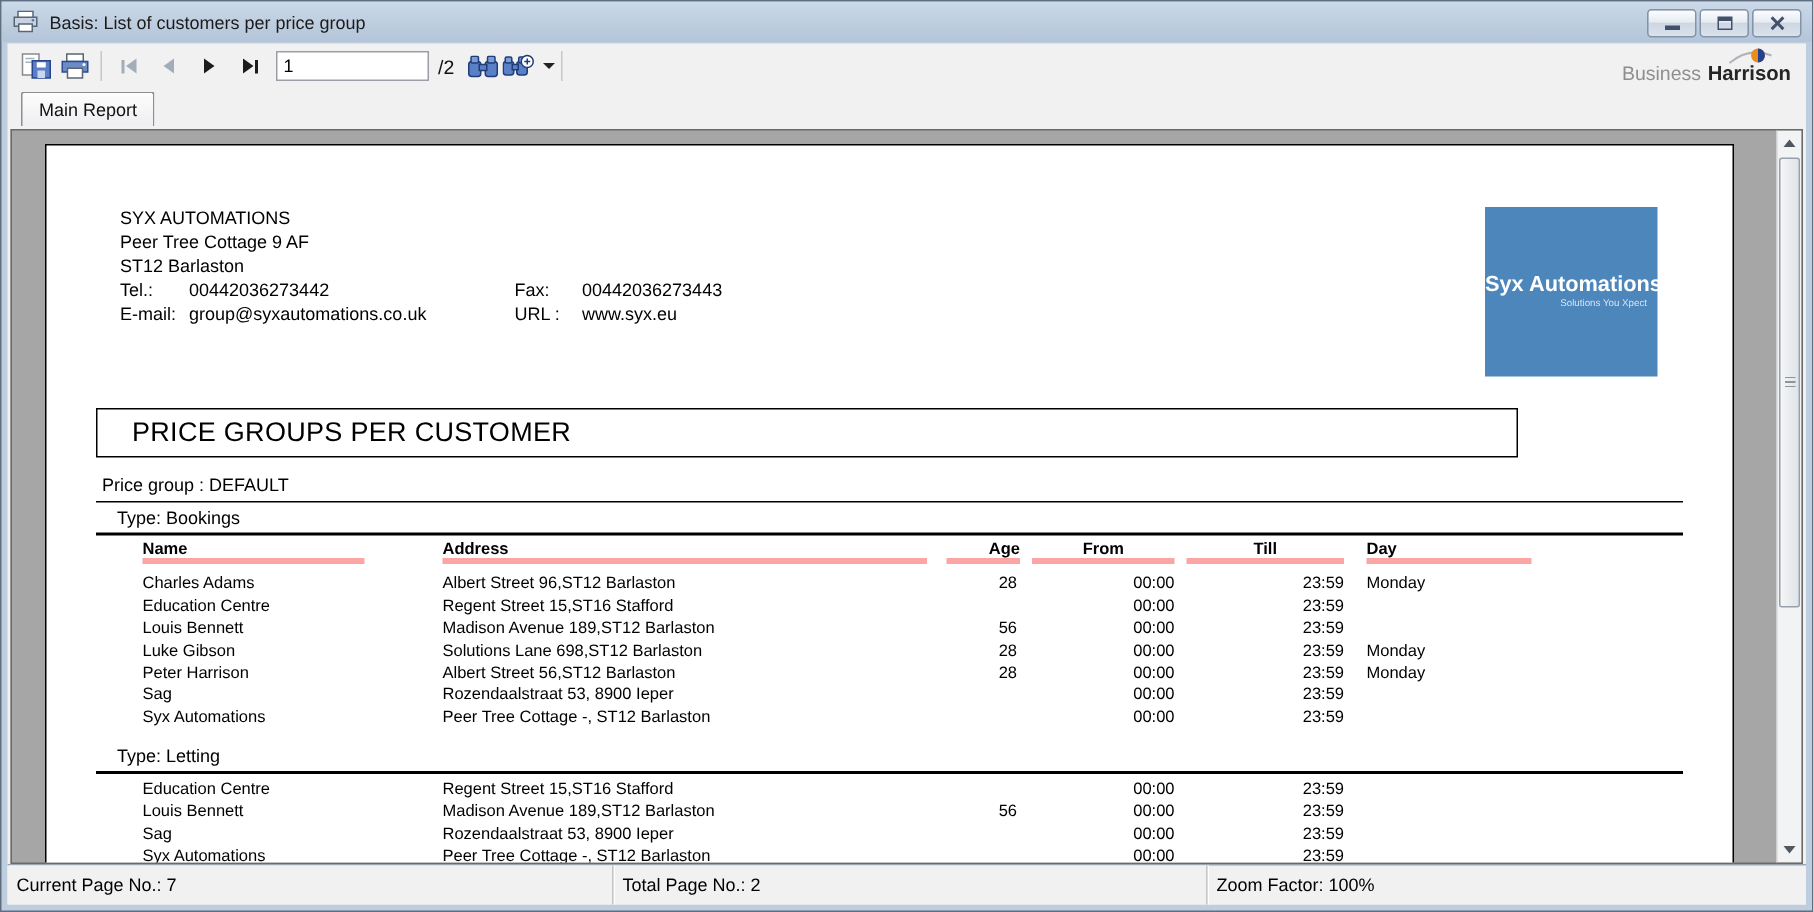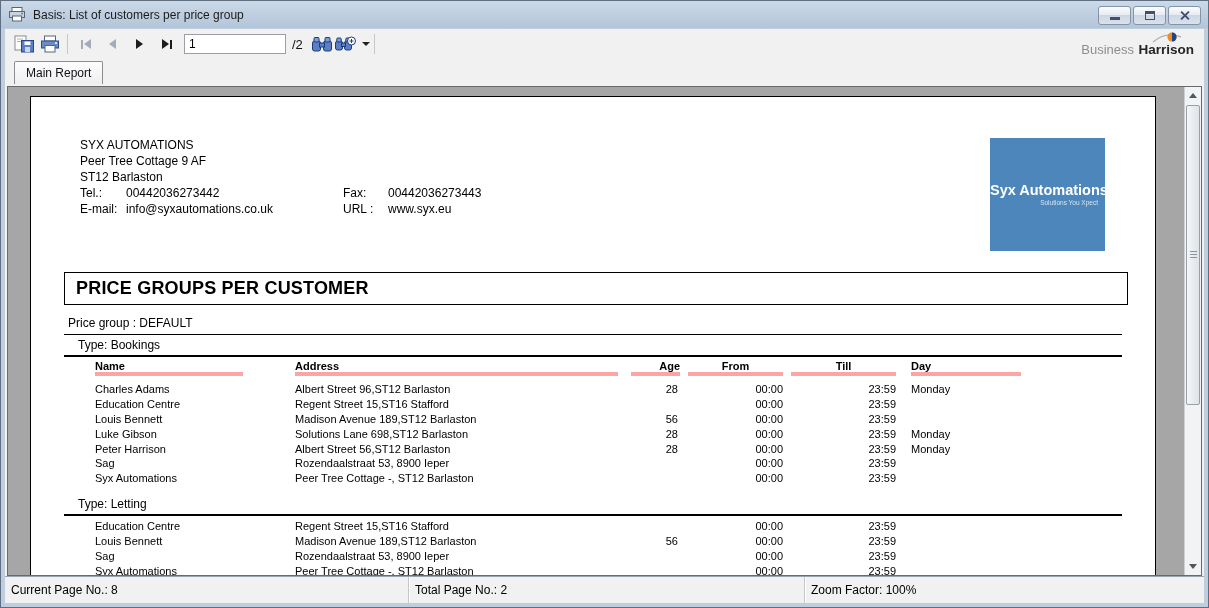--- a/index.html
+++ b/index.html
@@ -83,22 +83,22 @@
   .crow .lab  { position:absolute; left:0; }
   .crow .val  { position:absolute; left:46px; }
   .crow .lab2 { position:absolute; left:263px; }
   .crow .val2 { position:absolute; left:308px; }
 
   .logo { position:absolute; left:959px; top:41px; width:115px; height:113px; background:#4C86BB; }
   .logo-title { font-weight:bold; font-size:14.5px; color:#fff; text-align:center; margin-top:44px;
                 white-space:nowrap; }
   .logo-tag { font-size:6.5px; color:#D5E4F2; text-align:right; padding-right:7px; margin-top:1px; }
 
-  .rtitle-box { position:absolute; left:33px; top:175px; width:1064px; height:33px; border:1px solid #000;
-                font-size:18px; line-height:31px; padding-left:11px; color:#000; letter-spacing:0.2px;font-weight:bold; }
+  .rtitle-box { position:absolute; left:33px; top:175px; width:948px; height:33px; border:1px solid #000;
+                font-size:18px; line-height:31px; padding-left:23px; color:#000; letter-spacing:0.2px; }
   .pricegroup { position:absolute; left:37px; top:219px; font-size:12px; color:#000000; }
   .hr1 { position:absolute; left:33px; top:237px; width:1058px; height:1px; background:#000; }
 
   .section { position:absolute; left:0; width:1126px; }
   #sec-bookings { top:241px; } #sec-letting { top:400px; }
   .type-label { margin-left:47px; font-size:12px; color:#000; line-height:14px; }
   .thick { margin:3px 0 0 33px; width:1058px; height:2px; background:#000; }
   .thead { position:relative; height:20px; margin-top:2px; font-size:11px; font-weight:bold; }
   .thead span { position:absolute; top:1px; height:16px; border-bottom:4px solid #fca5a5; white-space:nowrap; }
   .h-name    { left:64px;  width:148px; }
@@ -248,21 +248,21 @@
               <span class="lab">ST12 Barlaston</span>
             </div>
           <div class="crow">
             <span class="lab">Tel.:</span>
             <span class="val">00442036273442</span>
             <span class="lab2">Fax:</span>
             <span class="val2">00442036273443</span>
           </div>
           <div class="crow">
             <span class="lab">E-mail:</span>
-            <span class="val">info@syxautomations.co.uk</span>
+            <span class="val">group@syxautomations.co.uk</span>
             <span class="lab2">URL :</span>
             <span class="val2">www.syx.eu</span>
           </div>
         </div>
 
         <div class="logo" style="background: rgb(76, 134, 187);">
           <div class="logo-title">Syx Automations</div>
           <div class="logo-tag">Solutions You Xpect</div>
         </div>
 
@@ -395,18 +395,18 @@
             <div class="arr-up"></div>
           </div>
         <div class="sthumb"></div>
         <div class="sbtn sbtn-down">
             <div class="arr-dn"></div>
           </div>
       </div>
     </div>
 
     <div class="statusbar">
-      <div class="spanel sp1">Current Page No.: 8</div>
+      <div class="spanel sp1">Current Page No.: 7</div>
       <div class="spanel sp2">Total Page No.: 2</div>
       <div class="spanel sp3">Zoom Factor: 100%</div>
     </div>
   </div>
 </div>
 
 </body></html>

